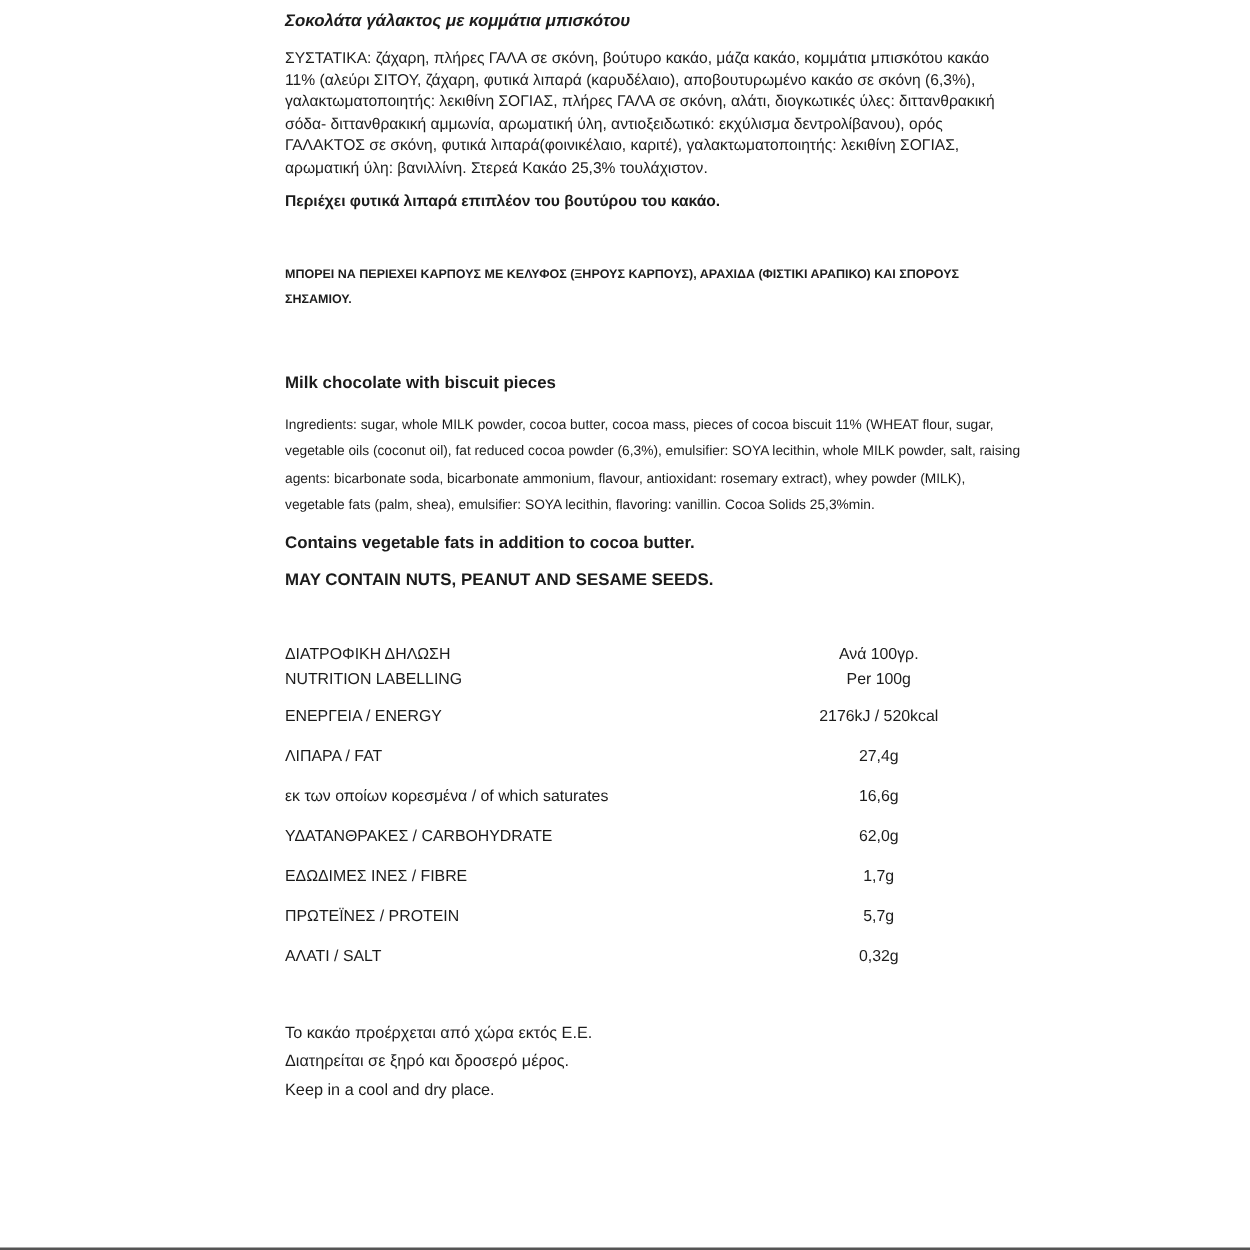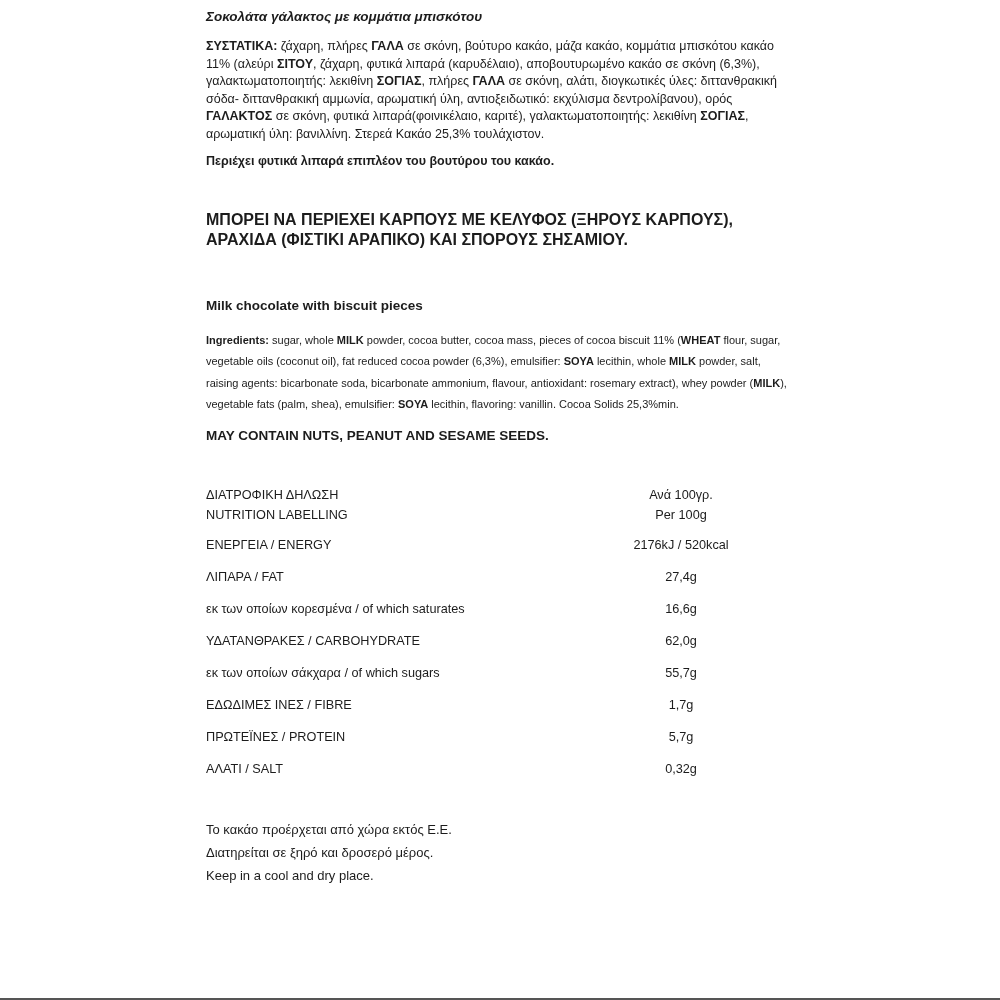--- a/index.html
+++ b/index.html
@@ -6,35 +6,35 @@
   .page{
     position:relative;
     width:1000px;height:1000px;
     background:#ffffff;
     font-family:"Liberation Sans","DejaVu Sans",sans-serif;
     color:#1c1c1c;
     overflow:hidden;
   }
   .content{
     position:absolute;
-    left:206px;top:8px;
+    left:228px;top:8px;
     width:590px;
   }
   .title-el{
     font-size:13.5px;font-weight:bold;font-style:italic;
     line-height:18px;margin:0;
   }
   .para-el{
     font-size:12.5px;line-height:17.5px;margin:12px 0 0 0;
   }
   .veg-el{
     font-size:12.5px;font-weight:bold;line-height:17.5px;margin:10px 0 0 0;
   }
   .allergen-el{
-    font-size:16px;font-weight:bold;line-height:20px;margin:39px 0 0 0;
+    font-size:10px;font-weight:bold;line-height:20px;margin:39px 0 0 0;
   }
   .title-en{
     font-size:13.5px;font-weight:bold;line-height:20px;margin:46px 0 0 0;
   }
   .para-en{
     font-size:11px;line-height:21.5px;margin:14px 0 0 0;
   }
   .veg-en{
     font-size:13.5px;font-weight:bold;line-height:20px;margin:8px 0 0 0;
   }
@@ -50,40 +50,41 @@
   .n-header{display:flex;line-height:20px;}
   .n-label{width:360px;}
   .n-value{width:230px;text-align:center;}
   .footer{
     margin:40px 0 0 0;
     font-size:13px;line-height:23px;
   }
   .bottom-rule{
     position:absolute;left:0;right:0;bottom:0;height:2px;
   }
-  b{font-weight:bold;text-align:center;}
+  b{font-weight:normal;text-align:center;}
 </style>
 </head>
 <body>
 
 <div class="page" style="color: rgb(28, 28, 28);">
   <div class="content">
 
     <p class="title-el">Σοκολάτα γάλακτος με κομμάτια μπισκότου</p>
 
     <p class="para-el"><b>ΣΥΣΤΑΤΙΚΑ:</b><span> ζάχαρη, πλήρες </span><b>ΓΑΛΑ</b><span> σε σκόνη, βούτυρο κακάο, μάζα κακάο, κομμάτια μπισκότου κακάο 11% (αλεύρι </span><b>ΣΙΤΟΥ</b><span>, ζάχαρη, φυτικά λιπαρά (καρυδέλαιο), αποβουτυρωμένο κακάο σε σκόνη (6,3%), γαλακτωματοποιητής: λεκιθίνη </span><b>ΣΟΓΙΑΣ</b><span>, πλήρες </span><b>ΓΑΛΑ</b><span> σε σκόνη, αλάτι, διογκωτικές ύλες: διττανθρακική σόδα- διττανθρακική αμμωνία, αρωματική ύλη, αντιοξειδωτικό: εκχύλισμα δεντρολίβανου), ορός </span><b>ΓΑΛΑΚΤΟΣ</b><span> σε σκόνη, φυτικά λιπαρά(φοινικέλαιο, καριτέ), γαλακτωματοποιητής: λεκιθίνη </span><b>ΣΟΓΙΑΣ</b><span>, αρωματική ύλη: βανιλλίνη. Στερεά Κακάο 25,3% τουλάχιστον.</span></p>
 
     <p class="veg-el">Περιέχει φυτικά λιπαρά επιπλέον του βουτύρου του κακάο.</p>
 
     <p class="allergen-el">ΜΠΟΡΕΙ ΝΑ ΠΕΡΙΕΧΕΙ ΚΑΡΠΟΥΣ ΜΕ ΚΕΛΥΦΟΣ (ΞΗΡΟΥΣ ΚΑΡΠΟΥΣ), ΑΡΑΧΙΔΑ (ΦΙΣΤΙΚΙ ΑΡΑΠΙΚΟ) ΚΑΙ ΣΠΟΡΟΥΣ ΣΗΣΑΜΙΟΥ.</p>
 
     <p class="title-en">Milk chocolate with biscuit pieces</p>
 
     <p class="para-en"><b>Ingredients:</b><span> sugar, whole </span><b>MILK</b><span> powder, cocoa butter, cocoa mass, pieces of cocoa biscuit 11% (</span><b>WHEAT</b><span> flour, sugar, vegetable oils (coconut oil), fat reduced cocoa powder (6,3%), emulsifier: </span><b>SOYA</b><span> lecithin, whole </span><b>MILK</b><span> powder, salt, raising agents: bicarbonate soda, bicarbonate ammonium, flavour, antioxidant: rosemary extract), whey powder (</span><b>MILK</b><span>), vegetable fats (palm, shea), emulsifier: </span><b>SOYA</b><span> lecithin, flavoring: vanillin.  Cocoa Solids 25,3%min.</span></p>
 
+    <p class="veg-en">Contains vegetable fats in addition to cocoa butter.</p>
 
     <p class="allergen-en">MAY CONTAIN NUTS, PEANUT AND SESAME SEEDS.</p>
 
     <div class="nutrition">
       <div class="n-header">
         <div class="n-label">
           <div>ΔΙΑΤΡΟΦΙΚΗ ΔΗΛΩΣΗ</div>
           <div>NUTRITION LABELLING</div>
         </div>
         <div class="n-value">
@@ -102,24 +103,20 @@
       </div>
       <div class="n-row">
         <div class="n-label">εκ των οποίων κορεσμένα / of which saturates</div>
         <div class="n-value">16,6g</div>
       </div>
       <div class="n-row">
         <div class="n-label">ΥΔΑΤΑΝΘΡΑΚΕΣ / CARBOHYDRATE</div>
         <div class="n-value">62,0g</div>
       </div>
       <div class="n-row">
-        <div class="n-label">εκ των οποίων σάκχαρα / of which sugars</div>
-        <div class="n-value">55,7g</div>
-      </div>
-      <div class="n-row">
         <div class="n-label">ΕΔΩΔΙΜΕΣ ΙΝΕΣ / FIBRE</div>
         <div class="n-value">1,7g</div>
       </div>
       <div class="n-row">
         <div class="n-label">ΠΡΩΤΕΪΝΕΣ / PROTEIN</div>
         <div class="n-value">5,7g</div>
       </div>
       <div class="n-row">
         <div class="n-label">ΑΛΑΤΙ / SALT</div>
         <div class="n-value">0,32g</div>

